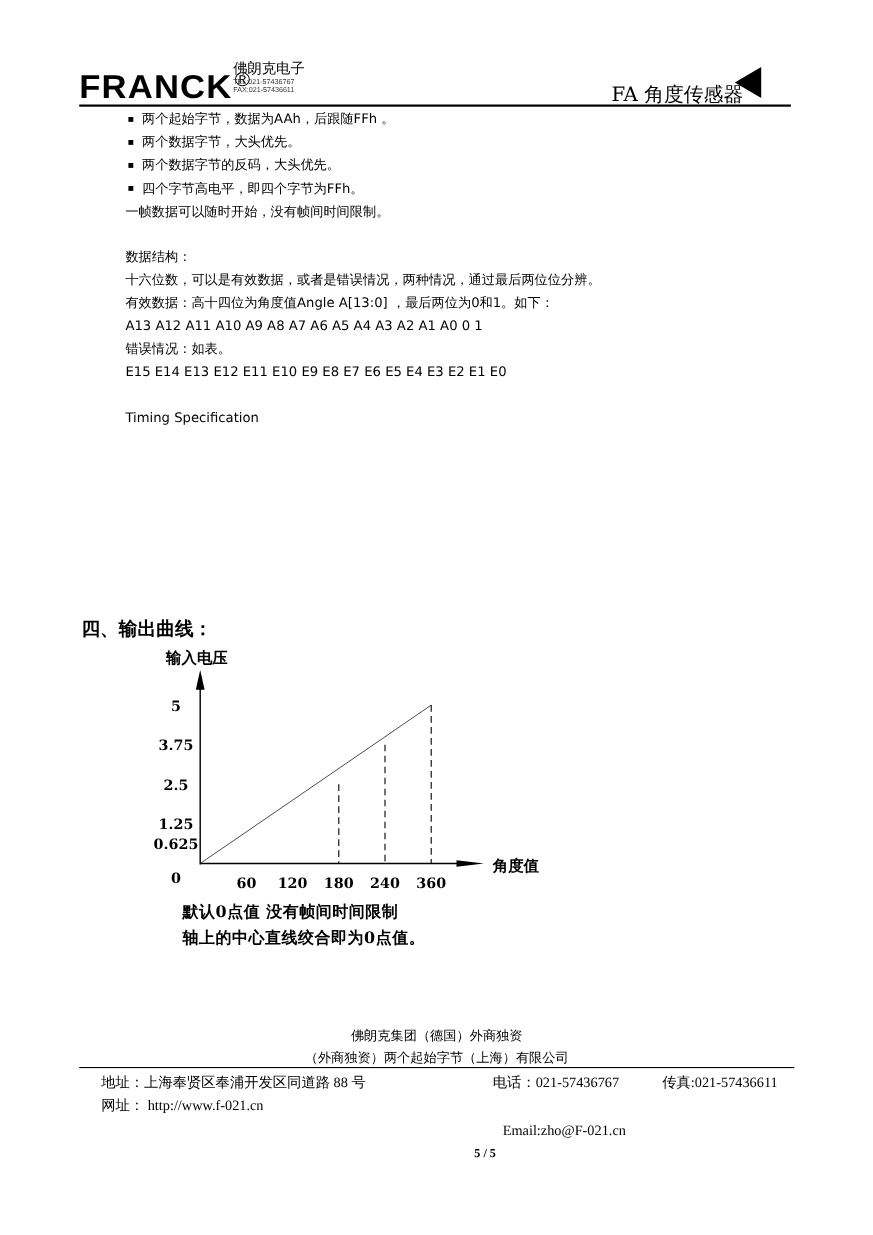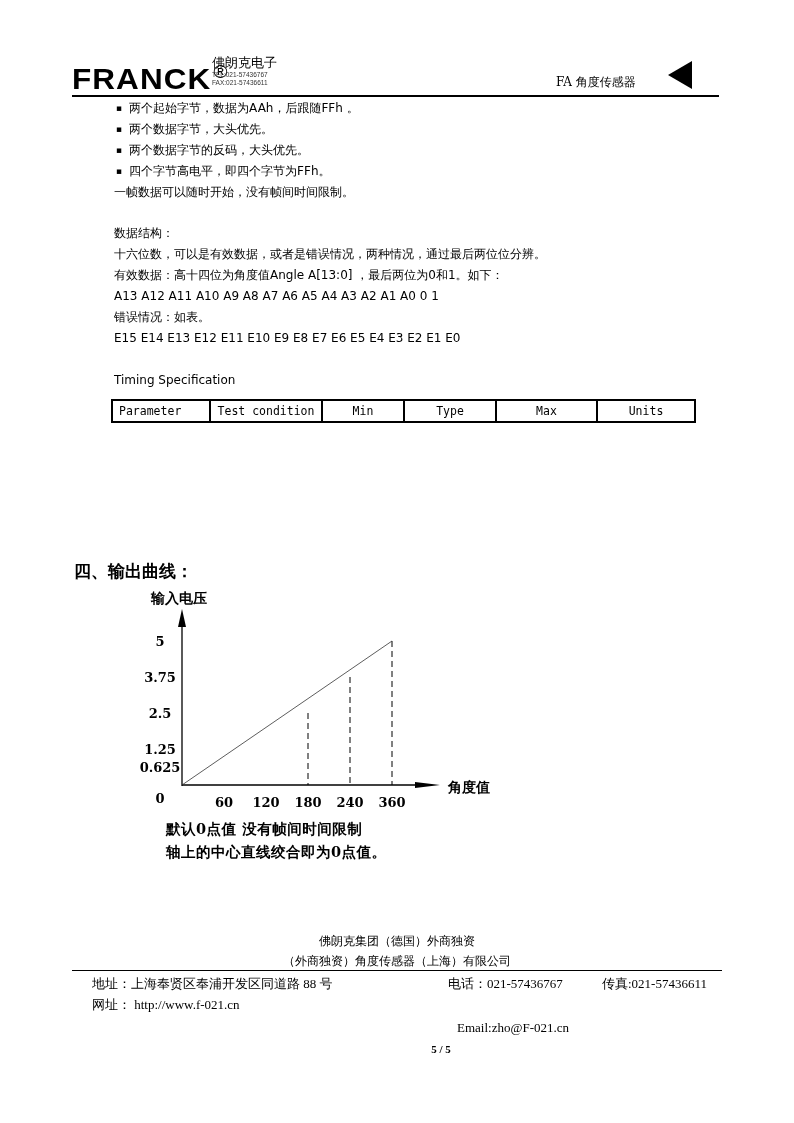--- a/index.html
+++ b/index.html
@@ -4,21 +4,21 @@
 <style>
   html, body { margin: 0; padding: 0; background: #ffffff; }
   body { width: 794px; height: 1123px; position: relative; overflow: hidden; color: #000; font-family: "DejaVu Sans", sans-serif; }
   .abs { position: absolute; white-space: nowrap; }
 
   
   .logo { left: 72px; top: 56px; font-family: "Liberation Sans", sans-serif; font-weight: 900; font-size: 30px; letter-spacing: 1px; transform: scaleX(1.05); transform-origin: left; line-height: 32px; }
   .logo-reg { font-size: 18px; vertical-align: super; font-weight: normal; margin-left: 2px; }
   .logo-cn { left: 212px; top: 56px; font-family: "DejaVu Serif", serif; font-size: 13px; line-height: 14px; }
   .logo-contact { left: 212px; top: 71px; font-family: "Liberation Sans Narrow", "Liberation Sans", sans-serif; font-size: 6.5px; line-height: 8px; color: #333; }
-  .header-title { left: 556px; top: 74px; font-family: "DejaVu Serif", serif; font-size: 12px; }
+  .header-title { left: 556px; top: 74px; font-family: "DejaVu Serif", serif; font-size: 18px; }
   .header-arrow { left: 668px; top: 61px; width: 0; height: 0; border-top: 14px solid transparent; border-bottom: 14px solid transparent; border-right: 24px solid #000; }
   .header-rule { left: 72px; top: 95px; width: 647px; height: 2px; background: #000; }
 
   
   .line { font-size: 12px; line-height: 14px; font-family: "DejaVu Sans", sans-serif; }
   .bullet::before { content: "▪"; font-size: 9px; margin-right: 7px; position: relative; top: -1px; }
 
   
   table.spec { position: absolute; left: 111px; top: 399px; border-collapse: collapse; font-family: "DejaVu Sans Mono", monospace; font-size: 11.5px; }
   table.spec td, table.spec th { border: 2px solid #000; padding: 1px 6px; vertical-align: top; line-height: 20px; font-weight: normal; }
@@ -70,28 +70,20 @@
   <div class="abs line" style="left:114px; top:247px;">十六位数，可以是有效数据，或者是错误情况，两种情况，通过最后两位位分辨。</div>
   <div class="abs line" style="left:114px; top:268px;">有效数据：高十四位为角度值Angle A[13:0] ，最后两位为0和1。如下：</div>
   <div class="abs line" style="left:114px; top:289px;text-align:center;">A13 A12 A11 A10 A9 A8 A7 A6 A5 A4 A3 A2 A1 A0 0 1</div>
   <div class="abs line" style="left:114px; top:310px;">错误情况：如表。</div>
   <div class="abs line" style="left:114px; top:331px;">E15 E14 E13 E12 E11 E10 E9 E8 E7 E6 E5 E4 E3 E2 E1 E0</div>
 </div>
 
 <div class="abs line" style="left:114px; top:373px;">Timing Specification</div>
 <table class="spec">
   <tbody>
-      <tr>
-    <th class="c1">Parameter</th>
-    <th class="c2">Test condition</th>
-    <th class="c3">Min</th>
-    <th class="c4">Type</th>
-    <th class="c5">Max</th>
-    <th class="c6">Units</th>
-  </tr>
 </tbody>
   </table>
 
 <div class="abs section-title">四、输出曲线：</div>
 
 <svg class="chart" width="794" height="1123">
   <text id="ylabel" class="chart-label" x="151" y="603">输入电压</text>
   <text id="xlabel" class="chart-label" x="448" y="792">角度值</text>
   <g id="axes">
       <line x1="182" y1="786" x2="182" y2="625" stroke="#000" stroke-width="1.3"></line>
@@ -121,20 +113,20 @@
       <text x="308" y="807" text-anchor="middle" class="tick">180</text>
       <text x="350" y="807" text-anchor="middle" class="tick">240</text>
       <text x="392" y="807" text-anchor="middle" class="tick">360</text>
     </g>
 </svg>
 
 <div class="abs caption" style="top:820px;">默认0点值 没有帧间时间限制</div>
 <div class="abs caption" style="top:843px;">轴上的中心直线绞合即为0点值。</div>
 
 <div class="abs footer-co" style="top:933px;">佛朗克集团（德国）外商独资</div>
-<div class="abs footer-co" style="top:953px;">（外商独资）角度传感器（上海）有限公司</div>
+<div class="abs footer-co" style="top:953px;">（外商独资）两个起始字节（上海）有限公司</div>
 <div class="abs footer-rule"></div>
 <div class="abs footer-info" style="left:92px; top:975px;">地址：上海奉贤区奉浦开发区同道路 88 号</div>
 <div class="abs footer-info" style="left:448px; top:975px;">电话：021-57436767</div>
 <div class="abs footer-info" style="left:602px; top:975px;">传真:021-57436611</div>
 <div class="abs footer-info" style="left:92px; top:996px;">网址：  http://www.f-021.cn</div>
 <div class="abs footer-info" style="left:457px; top:996px;margin-top:24px;">Email:zho@F-021.cn</div>
 <div class="abs page-num">5 / 5</div>
 
 </body></html>

